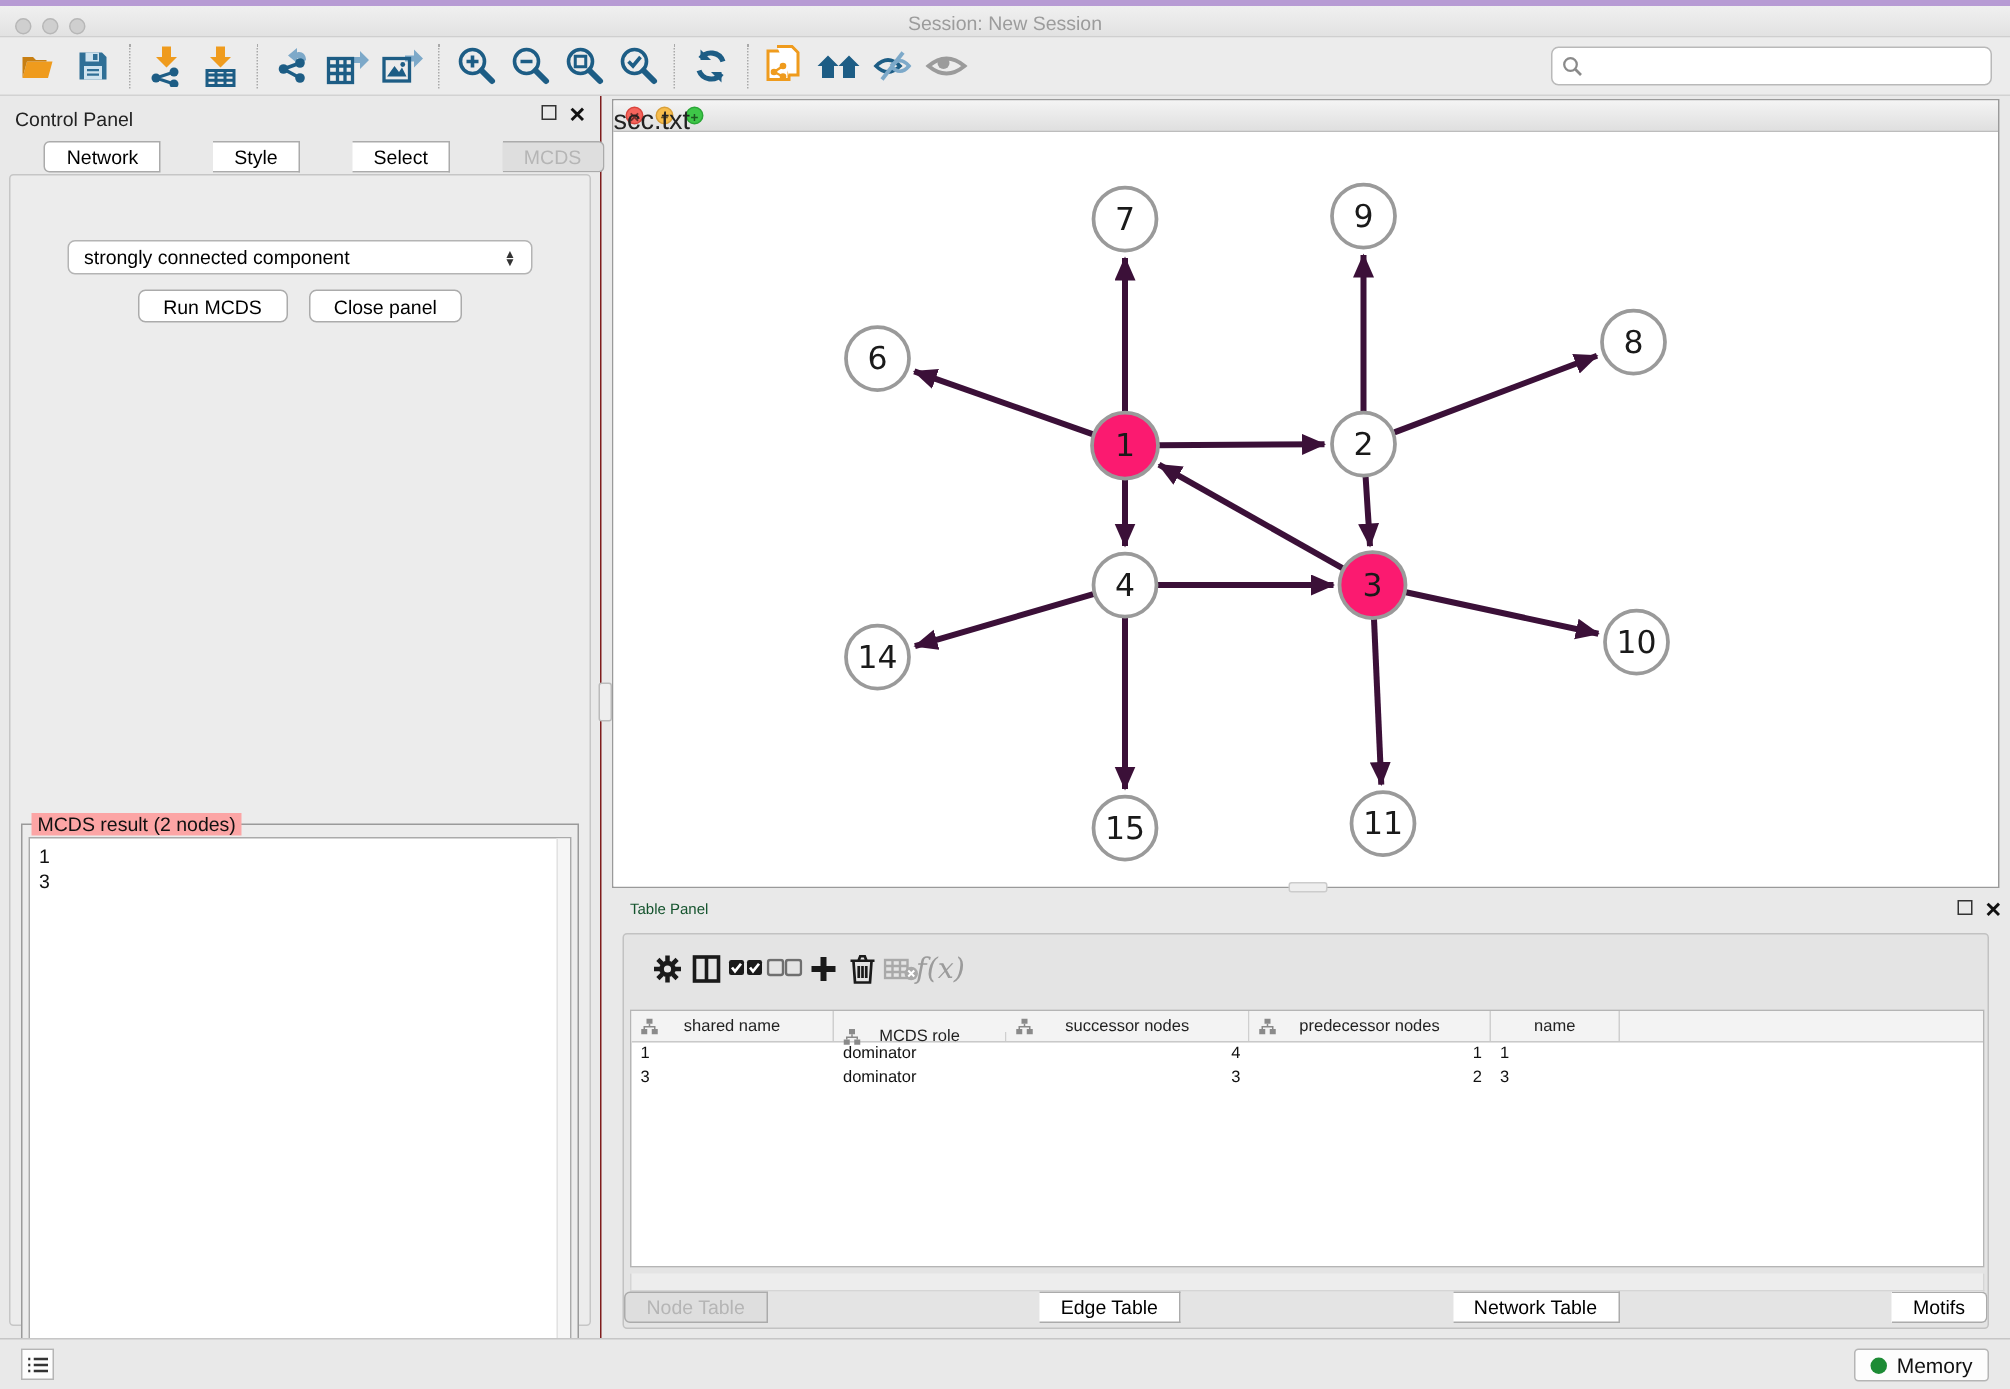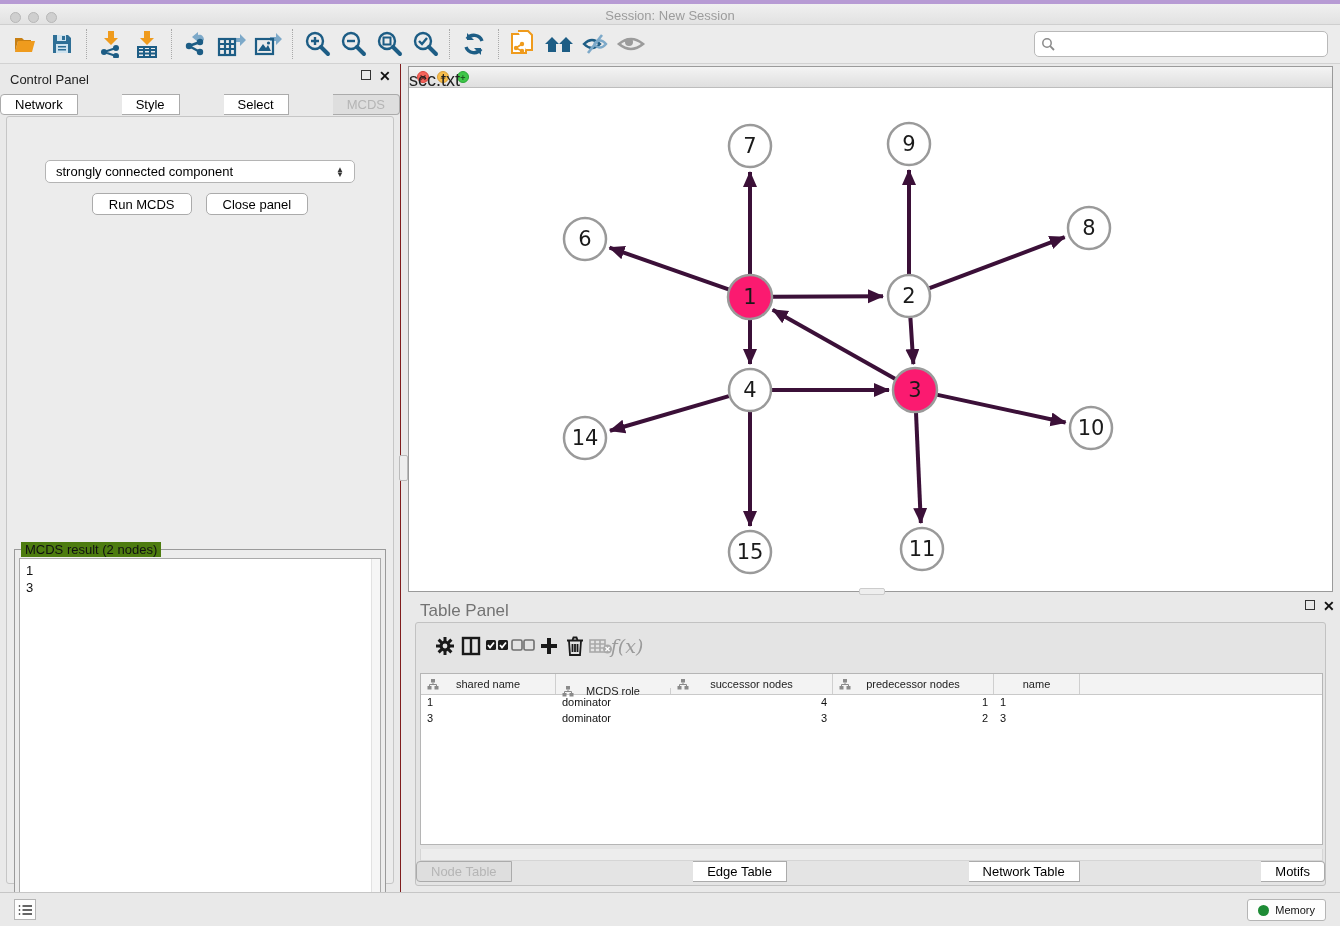--- a/index.html
+++ b/index.html
@@ -23,72 +23,72 @@
   .searchbox { width:294px; height:26px; background:#fff; border:1px solid #b9b9b9; border-radius:5px; display:flex; align-items:center; padding:0 6px; margin-right:4px; }
   .searchbox input { border:none; outline:none; flex:1; font-size:12px; margin-left:4px; font-family:"Liberation Sans",sans-serif; background:transparent; }
 
   
   .control-panel { position:absolute; left:0; top:64px; width:401px; height:828px; background:#e9e9e9; border-right:1px solid #7f1d1d; }
   .cp-header { position:absolute; left:0; top:0; width:100%; height:28px; }
   .cp-title { position:absolute; left:10px; top:8px; font-size:13px; color:#222; }
   .float-ico { top:6px; width:10px; height:10px; border:1.5px solid #333; position:absolute; }
   .close-x { font-weight:bold; font-size:14px; color:#111; position:absolute; top:4px; }
 
-  .cp-tabs { position:absolute; left:0; top:30px; width:100%; display:flex; justify-content:space-between;gap:35px; }
+  .cp-tabs { position:absolute; left:16px; top:30px; width:100%; display:flex; justify-content:center;gap:35px; }
   .tab { height:21px; padding:0 14px; font-size:13px; display:flex; align-items:center; background:#fff; border:1px solid #ababab; border-left:none; cursor:default; }
   .tab:first-child { border-left:1px solid #ababab; border-radius:4px 0 0 4px; }
   .tab:last-child { border-radius:0 4px 4px 0; }
   .tab.active { background:#dedede; color:#b5b5b5; }
 
   .cp-body { position:absolute; left:6px; top:52px; width:388px; height:768px; background:#ececec; border:1px solid #c6c6c6; border-radius:3px; }
   .opt-label { position:absolute; top:21px; width:100%; text-align:center; font-size:13px; color:#111; }
   .criterion { position:absolute; left:38px; top:43px; width:310px; height:23px; background:#fff; border:1px solid #b4b4b4; border-radius:5px; font-size:13px; display:flex; align-items:center; padding:0 10px; cursor:default; }
   .criterion .chev { margin-left:auto; display:flex; flex-direction:column; line-height:5px; font-size:8px; color:#333; }
   .btn-row { position:absolute; top:76px; width:100%; display:flex; justify-content:center; gap:14px; }
   .pbtn { height:22px; padding:0 16px; background:#fff; border:1px solid #ababab; border-radius:5px; font-size:13px; font-family:"Liberation Sans",sans-serif; cursor:default; }
 
   .result-box { position:absolute; left:7px; top:432px; width:372px; height:382px; border:1px solid #9a9a9a; background:#ececec; }
-  .result-legend { position:absolute; left:6px; top:-8px; background:#4d7c0f; padding:0 4px; font-size:13px; color:#111; }
+  .result-legend { position:absolute; left:6px; top:-8px; background:#fca5a5; padding:0 4px; font-size:13px; color:#111; }
   .result-area { position:absolute; left:4px; top:8px; right:4px; bottom:4px; background:#fff; border:1px solid #aaa; font-size:13px; color:#111; padding:3px 6px; line-height:17px; white-space:pre-line; }
   .result-scroll { position:absolute; right:5px; top:9px; width:9px; bottom:5px; background:#f6f6f6; border-left:1px solid #e2e2e2; }
 
   .v-grip { position:absolute; left:399px; top:455px; width:9px; height:26px; background:#eee; border:1px solid #bbb; border-radius:2px; }
 
   
   .net-window { position:absolute; left:408px; top:66px; width:925px; height:526px; border:1px solid #9a9a9a; background:#fff; }
   .net-titlebar { position:absolute; left:0; top:0; width:100%; height:21px; background:linear-gradient(#f4f4f4,#dfdfdf); border-bottom:1px solid #bdbdbd; }
   .nt-light { position:absolute; top:4px; width:12px; height:12px; border-radius:50%; font-size:9px; font-weight:bold; text-align:center; line-height:12px; color:rgba(0,0,0,.55); cursor:default; }
   .nt-red{left:8px; background:#f6645c; border:1px solid #d9443c;}
   .nt-yel{left:28px; background:#f7bd4c; border:1px solid #d9a03a;}
   .nt-grn{left:48px; background:#3ec648; border:1px solid #2aa637;}
   .net-title { position:absolute; top:3px; width:100%; text-align:left; font-size:18px; color:#222; }
   .net-canvas { position:absolute; left:0; top:21px; width:923px; height:503px; background:#fff; }
   .h-grip { position:absolute; left:450px; bottom:-4px; width:26px; height:7px; background:#eee; border:1px solid #ccc; border-radius:2px; }
 
   
   .table-panel { position:absolute; left:408px; top:596px; width:925px; height:296px; background:#e9e9e9; }
   .tp-header { position:absolute; left:0; top:0; width:100%; height:24px; }
-  .tp-title { position:absolute; left:12px; top:5px; font-size:17px; color:#737373; }
+  .tp-title { position:absolute; left:12px; top:5px; font-size:10px; color:#14532d; }
   .tp-body { position:absolute; left:7px; top:26px; width:911px; height:264px; background:#e4e4e4; border:1px solid #c2c2c2; border-radius:3px; }
   .tp-toolbar { position:absolute; left:0; top:0; width:100%; height:46px; display:flex; align-items:center; padding-left:16px; }
   .tpi { width:26px; height:26px; display:flex; align-items:center; justify-content:center; cursor:default; }
   .fx { font-family:"DejaVu Serif",serif; font-style:italic; font-size:19px; color:#9b9b9b; }
   .tp-table { position:absolute; left:4px; top:50px; width:903px; height:172px; background:#fff; border:1px solid #b5b5b5; overflow:hidden; }
   .thead { display:flex; height:21px; border-bottom:1px solid #c9c9c9; background:#f3f3f3; }
   .th { position:relative; display:flex; align-items:center; justify-content:center; font-size:11px; color:#222; border-right:1px solid #cfcfcf; background:#f3f3f3; }
   .th .tree { position:absolute; left:6px; }
   .trow { display:flex; height:16px; font-size:11px; color:#111; }
   .td { padding:1px 6px 0 6px; overflow:hidden; white-space:nowrap; }
   .tp-scrollstrip { position:absolute; left:4px; top:226px; width:903px; height:12px; background:#ededed; border:1px solid #d5d5d5; border-top:none; }
   .tp-tabs { position:absolute; left:0; bottom:3px; width:100%; display:flex; justify-content:space-between; }
 
   
   .statusbar { position:absolute; left:0; top:892px; width:1340px; height:34px; background:#e9e9e9; border-top:1px solid #c6c6c6; }
   .list-btn { position:absolute; left:14px; top:6px; width:22px; height:21px; background:#fdfdfd; border:1px solid #b5b5b5; display:flex; align-items:center; justify-content:center; cursor:default; }
-  .mem-btn { position:absolute; right:14px; top:6px; height:22px; background:#fdfdfd; border:1px solid #b5b5b5; border-radius:3px; display:flex; align-items:center; gap:6px; padding:0 10px; font-size:11px; color:#111; cursor:default; }
+  .mem-btn { position:absolute; right:14px; top:6px; height:22px; background:#fdfdfd; border:1px solid #b5b5b5; border-radius:3px; display:flex; align-items:center; gap:6px; padding:0 10px; font-size:14px; color:#111; cursor:default; }
   .mem-dot { width:11px; height:11px; border-radius:50%; background:#1d8b35; }
 </style>
 </head>
 <body>
 
 <div id="app">
   <div class="top-strip"></div>
 
   <div class="titlebar">
     <div class="traffic t1"></div>

